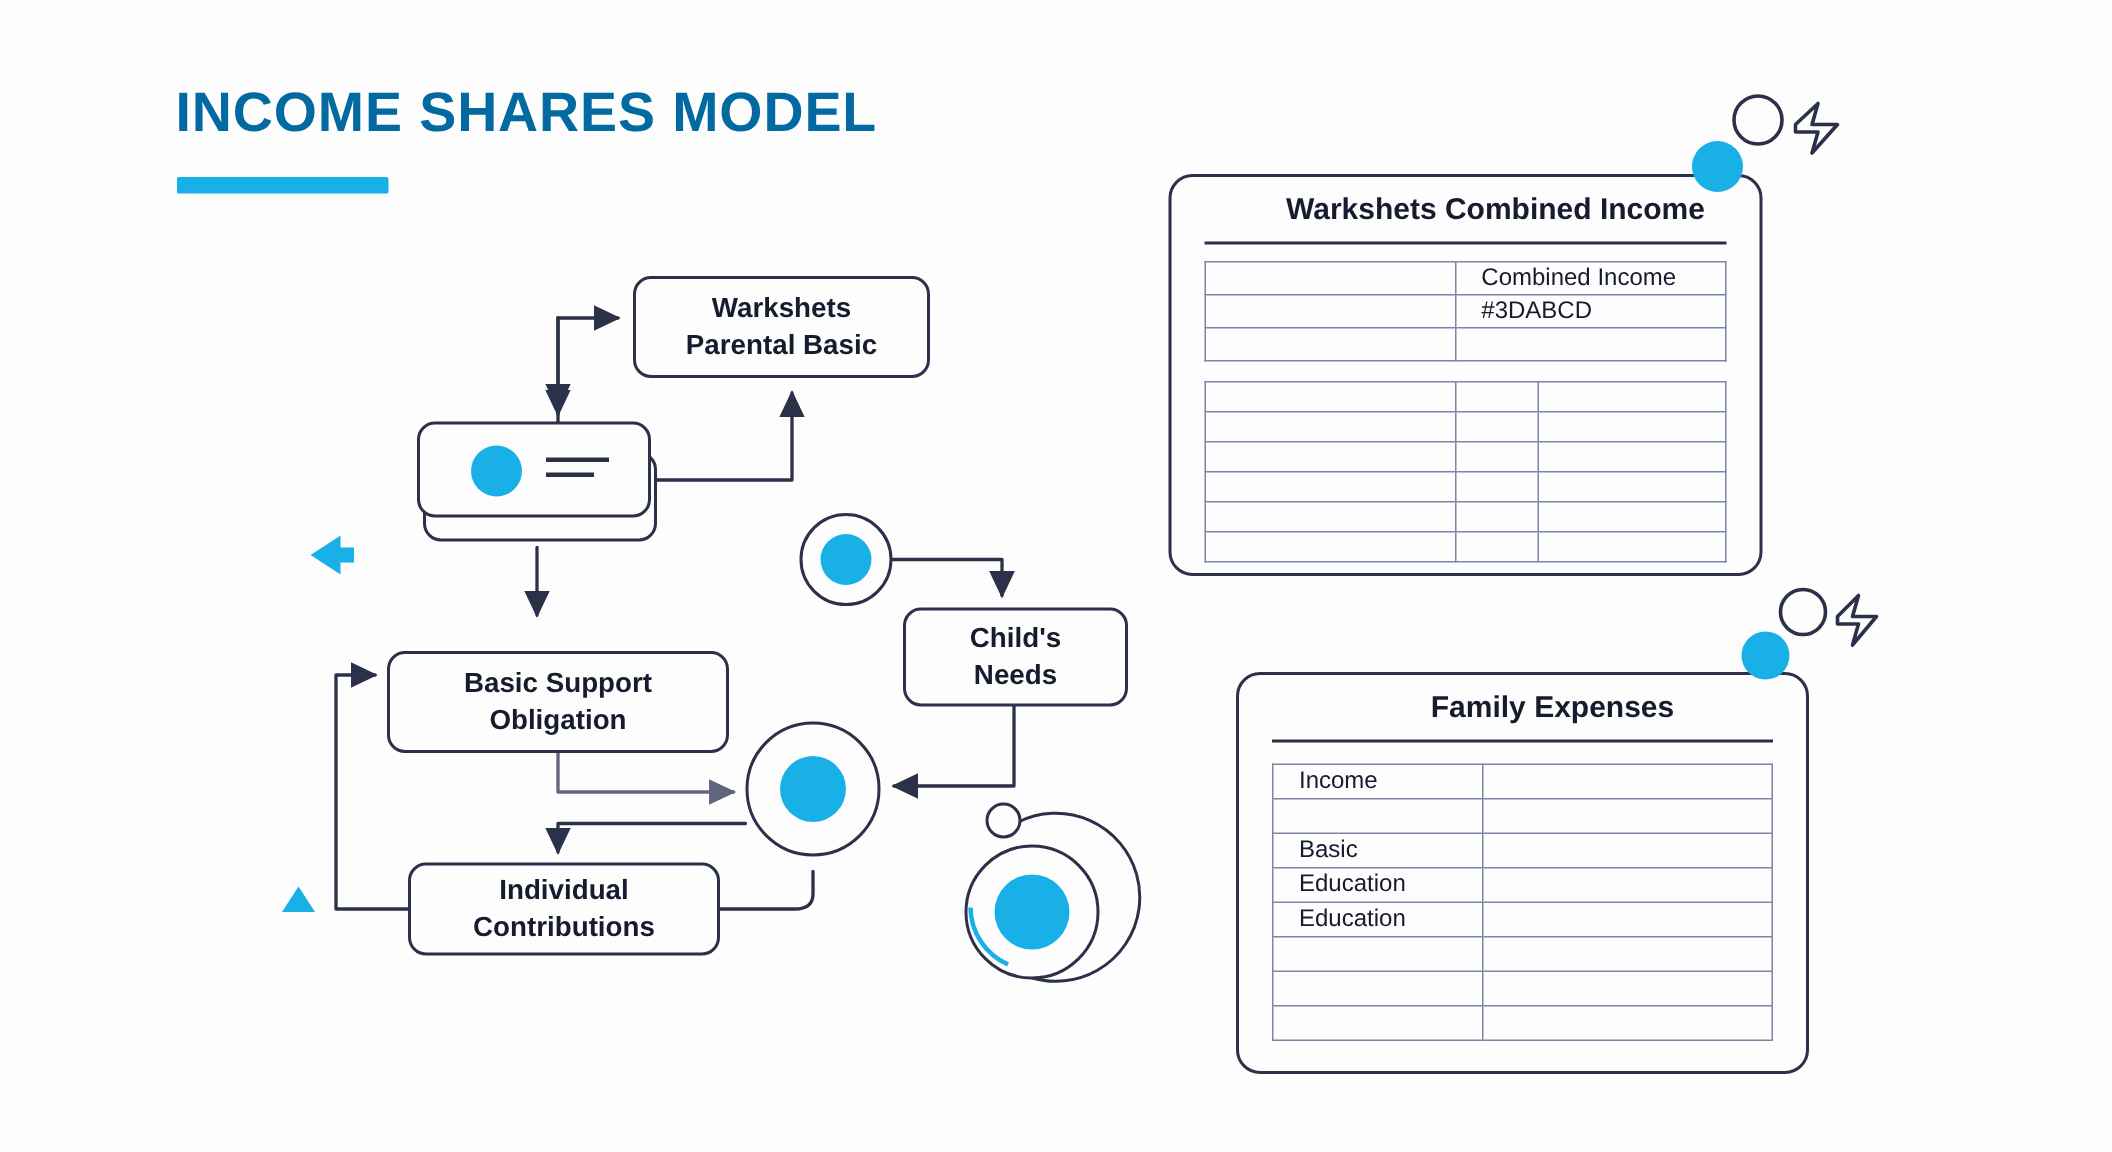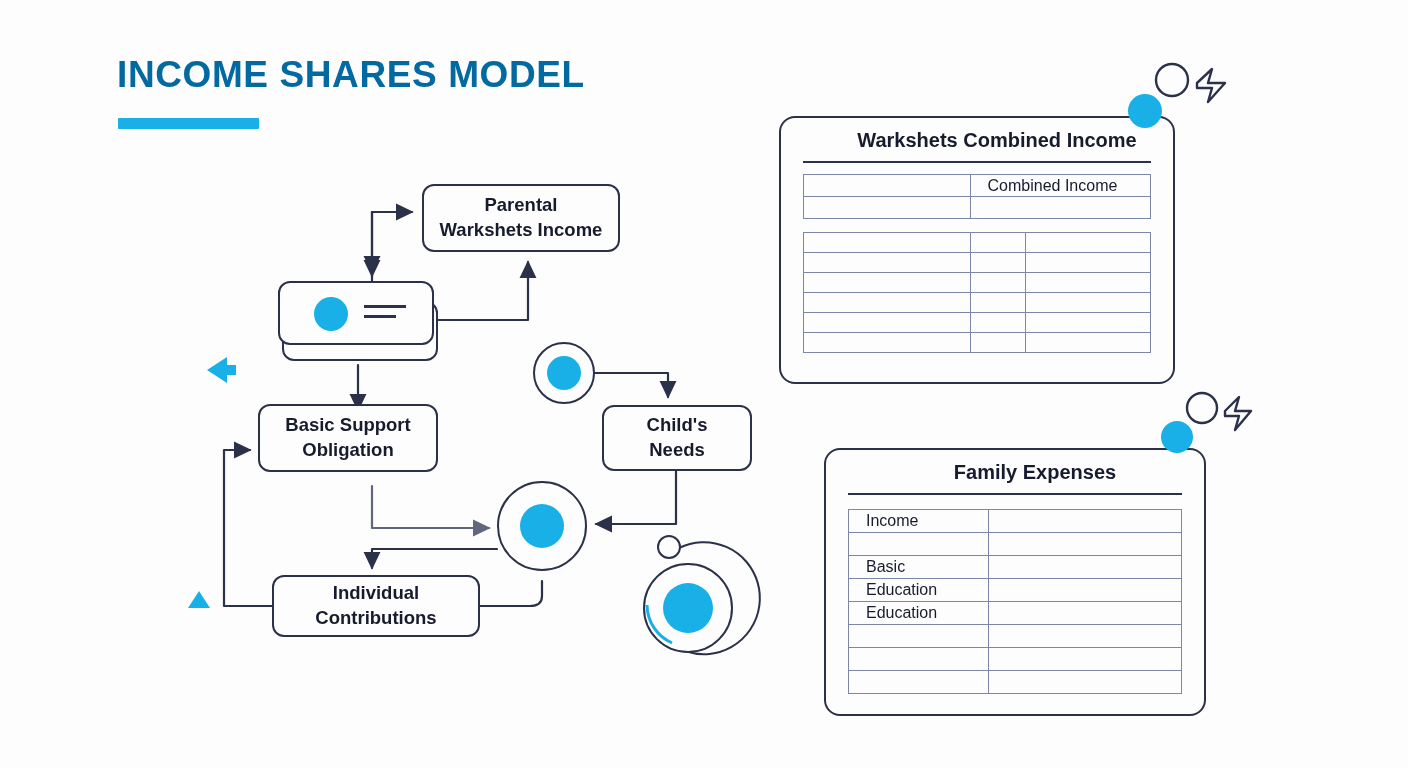--- a/index.html
+++ b/index.html
@@ -53,21 +53,21 @@
     align-items: center;
     justify-content: center;
     text-align: center;
     color: #171b2e;
     font-size: 18.5px;
     font-weight: 700;
     line-height: 1.33;
     padding: 4px 10px;
   }
   #node-combined-parental-income { left: 422px; top: 184px; width: 198px; height: 68px; }
-  #node-basic-support-obligation { left: 258px; top: 404px; width: 180px; height: 68px; }
+  #node-basic-support-obligation { left: 258px; top: 434px; width: 228px; height: 68px; }
   #node-individual-contributions { left: 272px; top: 575px; width: 208px; height: 62px; }
   #node-childs-needs            { left: 602px; top: 405px; width: 150px; height: 66px; }
 
   
   .card-stack { position: absolute; left: 278px; top: 281px; width: 160px; height: 84px; }
   .card-stack .back {
     position: absolute; left: 4px; top: 20px; width: 156px; height: 60px;
     border: 2px solid #2b3148; border-radius: 12px; background: #fdfdfd;
   }
   .card-stack .front {
@@ -240,22 +240,22 @@
         <path d="M62,17 A56,56 0 1 1 31,63" fill="none" stroke="#2b3148" stroke-width="2"></path>
         <circle cx="52" cy="16" r="11" fill="#fdfdfd" stroke="#2b3148" stroke-width="2"></circle>
         <circle cx="71" cy="77" r="44" fill="#fdfdfd" stroke="#2b3148" stroke-width="2"></circle>
         <path d="M30,74 A42,42 0 0 0 55,112" fill="none" stroke="#19b0e8" stroke-width="3"></path>
         <circle cx="71" cy="77" r="25" fill="#19b0e8"></circle>
       </svg>
     </div>
 
     <div class="node-box" id="node-combined-parental-income">
       <span>
-        <span>Parental</span><br>
-        <span>Warkshets Income</span>
+        <span>Warkshets</span><br>
+        <span>Parental Basic</span>
       </span>
     </div>
 
     <div class="node-box" id="node-basic-support-obligation">
       <span>
         <span>Basic Support</span><br>
         <span>Obligation</span>
       </span>
     </div>
 
@@ -283,20 +283,24 @@
 
     <table class="grid-table" id="table-combined-income">
       <colgroup>
           <col style="width:48%">
           <col style="width:52%">
         </colgroup>
       <tbody>
         <tr>
           <td></td>
           <td>Combined Income</td>
+        </tr>
+        <tr>
+          <td></td>
+          <td>#3DABCD</td>
         </tr>
         <tr>
           <td></td>
           <td></td>
         </tr>
       </tbody>
     </table>
 
     <table class="grid-table" id="table-worksheet-grid">
       <colgroup>

